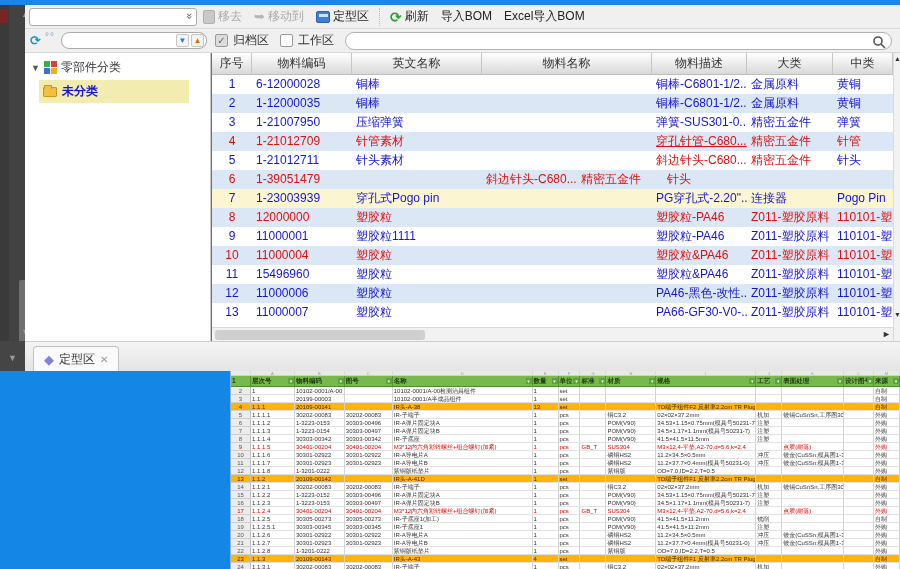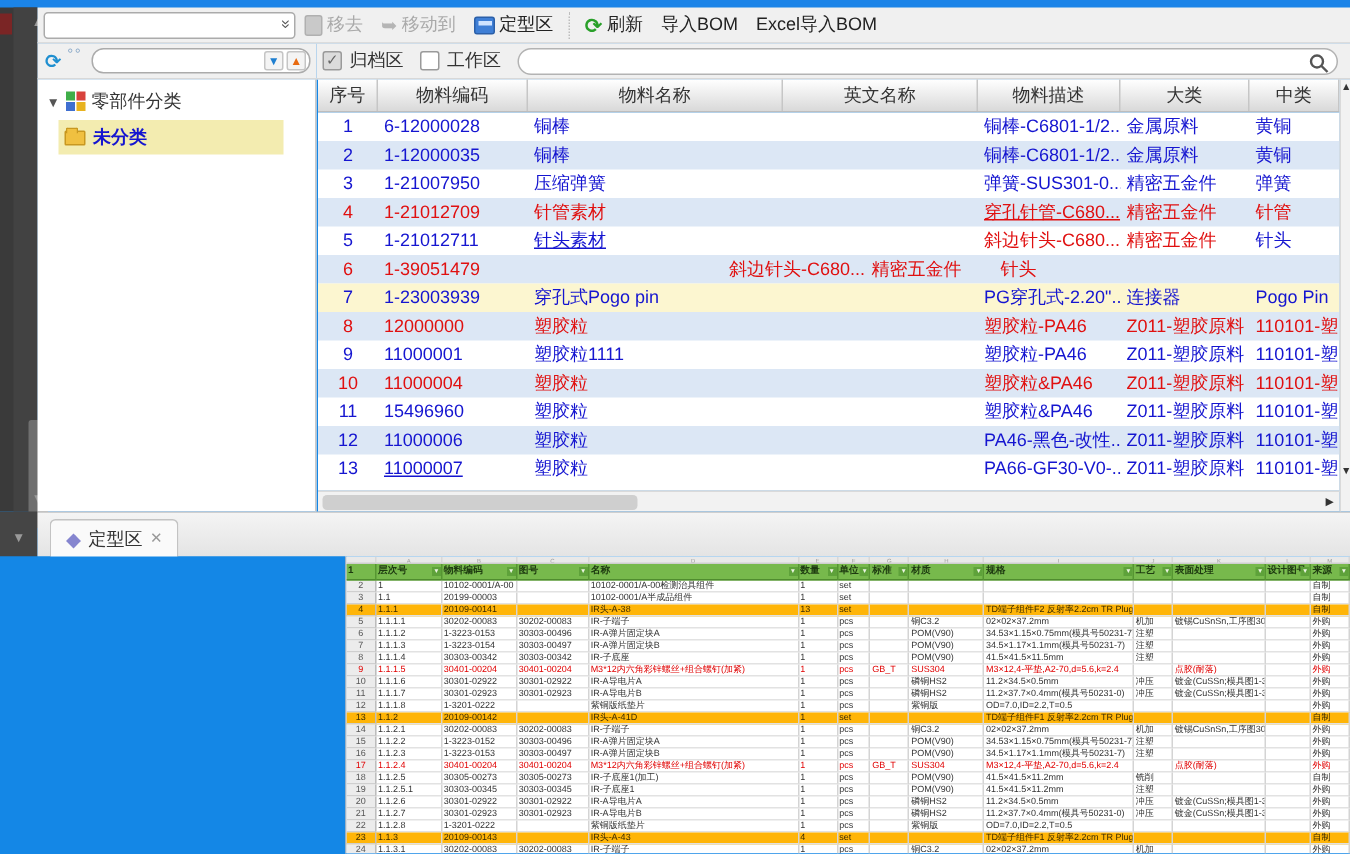--- a/index.html
+++ b/index.html
@@ -191,22 +191,22 @@
     </div>
     <div class="tree-child">
       <span class="icon-folder"></span>
       <span>未分类</span>
     </div>
   </div>
 
   <div id="gridhead" class="abs">
       <div class="hcell" style="width: 40px;">序号</div>
       <div class="hcell" style="width: 100px;">物料编码</div>
+      <div class="hcell" style="width: 130px;">英文名称</div>
       <div class="hcell" style="width: 170px;">物料名称</div>
-      <div class="hcell" style="width: 130px;">英文名称</div>
       <div class="hcell" style="width: 95px;">物料描述</div>
       <div class="hcell" style="width: 86px;">大类</div>
       <div class="hcell" style="width: 60px;">中类</div>
     </div>
   <div id="gridbody" class="abs">
       <div class="trow">
         <div class="tcell center cb-blue" style="width: 40px;">1</div>
         <div class="tcell cb-blue" style="width: 100px;">6-12000028</div>
         <div class="tcell cb-blue" style="width: 170px;">铜棒</div>
         <div class="tcell cb-blue" style="width: 130px;"></div>
@@ -237,21 +237,21 @@
         <div class="tcell cb-red" style="width: 100px;">1-21012709</div>
         <div class="tcell cb-red" style="width: 170px;">针管素材</div>
         <div class="tcell cb-red" style="width: 130px;"></div>
         <div class="tcell cb-red" style="width: 95px; text-decoration: underline;">穿孔针管-C680...</div>
         <div class="tcell cb-red" style="width: 86px;">精密五金件</div>
         <div class="tcell cb-red" style="width: 60px;">针管</div>
       </div>
       <div class="trow">
         <div class="tcell center cb-blue" style="width: 40px;">5</div>
         <div class="tcell cb-blue" style="width: 100px;">1-21012711</div>
-        <div class="tcell cb-blue" style="width: 170px; text-decoration: underline;">针头素材</div>
+        <div class="tcell cb-blue" style="width: 170px;">针头素材</div>
         <div class="tcell cb-blue" style="width: 130px;"></div>
         <div class="tcell cb-red" style="width: 95px;">斜边针头-C680...</div>
         <div class="tcell cb-red" style="width: 86px;">精密五金件</div>
         <div class="tcell cb-blue" style="width: 60px;">针头</div>
       </div>
       <div class="trow alt">
         <div class="tcell center cb-red" style="width: 40px;">6</div>
         <div class="tcell cb-red" style="width: 100px;">1-39051479</div>
         <div class="tcell cb-red" style="width: 130px;"></div>
         <div class="tcell cb-red" style="width: 95px;">斜边针头-C680...</div>
@@ -307,21 +307,21 @@
         <div class="tcell center cb-blue" style="width: 40px;">12</div>
         <div class="tcell cb-blue" style="width: 100px;">11000006</div>
         <div class="tcell cb-blue" style="width: 170px;">塑胶粒</div>
         <div class="tcell cb-blue" style="width: 130px;"></div>
         <div class="tcell cb-blue" style="width: 95px;">PA46-黑色-改性...</div>
         <div class="tcell cb-blue" style="width: 86px;">Z011-塑胶原料</div>
         <div class="tcell cb-blue" style="width: 60px;">110101-塑</div>
       </div>
       <div class="trow">
         <div class="tcell center cb-blue" style="width: 40px;">13</div>
-        <div class="tcell cb-blue" style="width: 100px; text-decoration: underline;">11000007</div>
+        <div class="tcell cb-blue" style="width: 100px;">11000007</div>
         <div class="tcell cb-blue" style="width: 170px;">塑胶粒</div>
         <div class="tcell cb-blue" style="width: 130px;"></div>
         <div class="tcell cb-blue" style="width: 95px;">PA66-GF30-V0-...</div>
         <div class="tcell cb-blue" style="width: 86px;">Z011-塑胶原料</div>
         <div class="tcell cb-blue" style="width: 60px;">110101-塑</div>
       </div>
     </div>
   <div id="gridgap" class="abs"></div>
 
   <div id="hscroll" class="abs">

